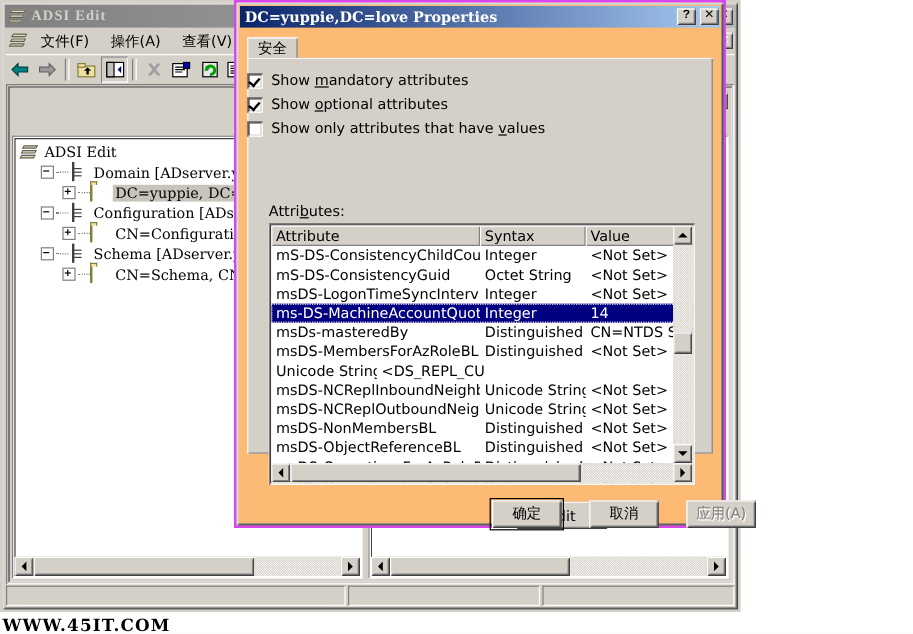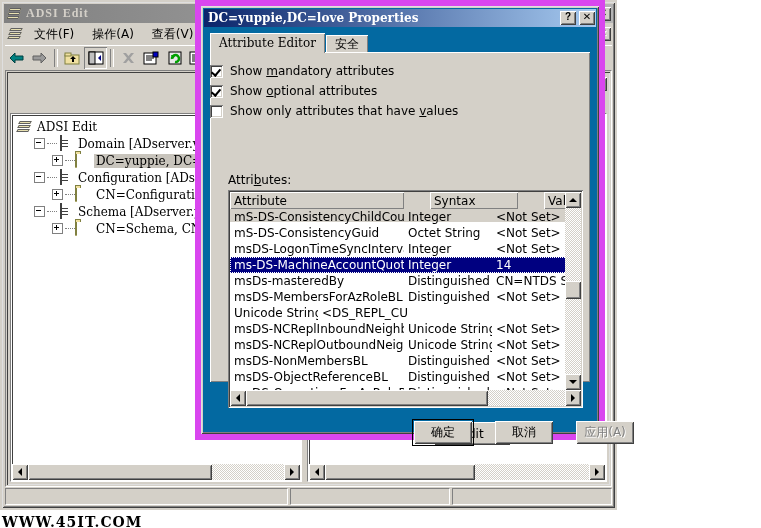--- a/index.html
+++ b/index.html
@@ -141,22 +141,22 @@
   .sb-v{position:absolute;right:0;top:0;bottom:0;width:16px;background:#d4d0c8;display:flex;flex-direction:column;}
   .sb-v .sb-btn{width:auto;height:16px;flex:none;}
 
   
   #statusbar{position:absolute;left:3px;bottom:3px;right:3px;height:17px;display:flex;gap:2px;}
   #statusbar div{background:#d4d0c8;border:1px solid;border-color:#808080 #fff #fff #808080;box-sizing:border-box;}
 
   
   #dialog{
     position:absolute;left:195px;top:0;width:410px;height:440px;
-    background:#0369a1;box-sizing:border-box;
-    border:6px solid #d946ef;
+    background:#fdba74;box-sizing:border-box;
+    border:2px solid #d946ef;
     box-shadow:inset 1px 1px 0 #dfdfdf, inset -1px -1px 0 #404040,
                inset 2px 2px 0 #d4d0c8, inset -2px -2px 0 #808080;
   }
   #dlg-titlebar{
     position:absolute;left:3px;top:3px;right:3px;height:18px;
     background:linear-gradient(to right,#0a246a,#a6caf0);
     display:flex;align-items:center;padding-right:1px;
   }
   #dlg-titlebar .ttl{color:#fff;font-weight:bold;font-size:12px;
     font-family:"DejaVu Serif","Liberation Serif",serif;margin-left:4px;white-space:nowrap;flex:1;}
@@ -180,21 +180,21 @@
   .chk-lbl{font-size:12px;font-family:"DejaVu Sans","Liberation Sans",sans-serif;}
   .u{text-decoration:underline;}
 
   #attr-label{position:absolute;left:18px;top:121px;font-size:12px;
     font-family:"DejaVu Sans","Liberation Sans",sans-serif;}
   #attr-list{position:absolute;left:18px;top:138px;width:355px;height:218px;background:#fff;
     box-sizing:border-box;
     box-shadow:inset 1px 1px 0 #808080, inset -1px -1px 0 #fff,
                inset 2px 2px 0 #404040, inset -2px -2px 0 #d4d0c8;}
   #attr-inner{position:absolute;left:2px;top:2px;right:2px;bottom:2px;overflow:hidden;background:#fff;}
-  .ah{position:absolute;left:0;top:0;right:0;height:30px;display:flex;background:#d4d0c8;gap:26px;}
+  .ah{position:absolute;left:0;top:0;right:0;height:17px;display:flex;background:#d4d0c8;}
   .ah > div{height:17px;background:#d4d0c8;box-sizing:border-box;display:flex;align-items:center;
     padding-left:4px;font-size:12px;font-family:"DejaVu Sans","Liberation Sans",sans-serif;
     box-shadow:inset 1px 1px 0 #fff, inset -1px -1px 0 #808080;}
   .ar{height:16px;display:flex;align-items:center;white-space:nowrap;}
   .ar > div{overflow:hidden;padding-left:4px;box-sizing:border-box;
     font-size:12px;font-family:"DejaVu Sans","Liberation Sans",sans-serif;}
   .ar.sel{background:#000080;color:#fff;outline:1px dotted #fff;outline-offset:-1px;}
   .c-attr{width:174px;flex:none;}
   .c-syn{width:88px;flex:none;}
   .c-val{width:110px;flex:none;}
@@ -446,21 +446,20 @@
 
 <div id="dialog">
 
   <div id="dlg-titlebar">
     <span class="ttl">DC=yuppie,DC=love Properties</span>
     <div class="sysbtn ic-help">?</div>
     <div class="sysbtn sep ic-close">✕</div>
   </div>
 
   <div id="tabstrip">
-    <div class="tab active">Attribute Editor</div>
     <div class="tab">安全</div>
   </div>
 
   <div id="tabpage">
 
     <div class="chk-row" style="margin-top:9px">
       <span class="chk on"></span>
       <span class="chk-lbl">Show <span class="u">m</span>andatory attributes</span>
     </div>
     <div class="chk-row">

